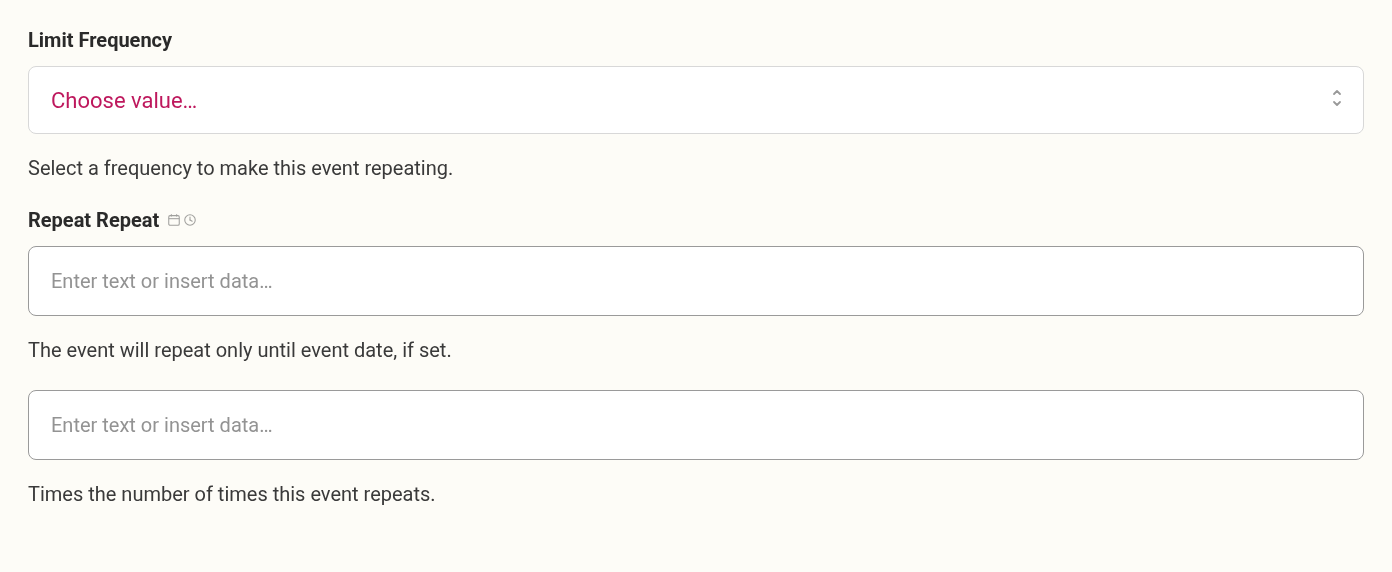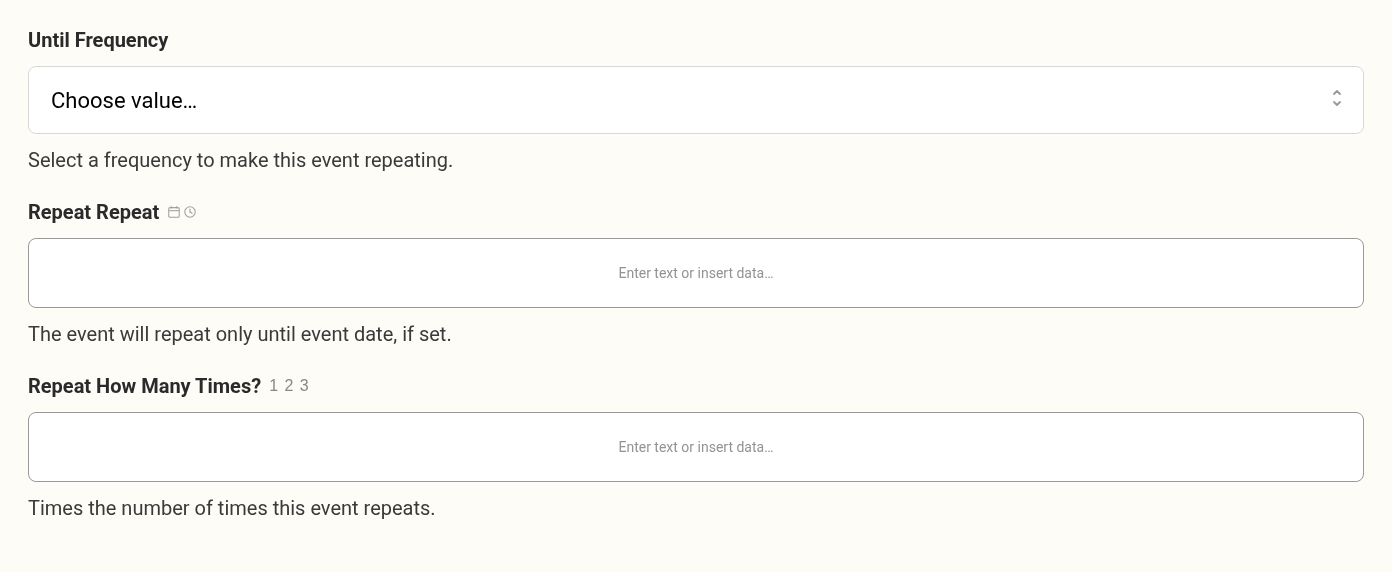--- a/index.html
+++ b/index.html
@@ -48,21 +48,21 @@
       position: relative;
       width: 100%;
     }
     .select-field {
       width: 100%;
       height: 68px;
       border: 1px solid #d8d8d8;
       border-radius: 8px;
       background: #fff;
       font-size: 22px;
-      color: #000000;
+      color: #be185d;
       padding: 0 48px 0 22px;
       cursor: pointer;
       display: flex;
       align-items: center;
       outline: none;
       font-family: inherit;
       text-align: left;
     }
     .select-caret {
       position: absolute;
@@ -70,43 +70,42 @@
       top: 50%;
       transform: translateY(-50%);
       pointer-events: none;
     }
     .text-input {
       width: 100%;
       height: 70px;
       border: 1px solid #9a9a9a;
       border-radius: 8px;
       background: #fff;
-      font-size: 14px;
+      font-size: 20px;
       color: #2a2a2a;
       padding: 0 22px;
       outline: none;
       font-family: inherit;
-      text-align: center;
     }
     .text-input::placeholder {
       color: #939393;
     }
     .help-text {
       font-size: 20px;
       color: #3a3a3a;
-      margin-top: 14px;
+      margin-top: 22px;
       font-weight: 400;
     }
   </style>
 </head>
 <body>
 
 <div class="field-group">
   <div class="field-label">
-    <span>Until Frequency</span>
+    <span>Limit Frequency</span>
   </div>
   <div class="select-wrapper">
     <button class="select-field">
       <span>Choose value…</span>
     </button>
     <span class="select-caret">
       <svg width="14" height="20" viewBox="0 0 14 20" fill="none">
         <path d="M4 6 L7 3 L10 6" stroke="#999" stroke-width="1.8" stroke-linecap="round" stroke-linejoin="round" fill="none"></path>
         <path d="M4 14 L7 17 L10 14" stroke="#999" stroke-width="1.8" stroke-linecap="round" stroke-linejoin="round" fill="none"></path>
       </svg>
@@ -130,19 +129,15 @@
         <line x1="8" y1="8" x2="8" y2="4.5" stroke="#555" stroke-width="1.2" stroke-linecap="round"></line>
         <line x1="8" y1="8" x2="10.5" y2="9.5" stroke="#555" stroke-width="1.2" stroke-linecap="round"></line>
       </svg>
     </span>
   </div>
   <input type="text" class="text-input" placeholder="Enter text or insert data…" style="">
   <div class="help-text">The event will repeat only until event date, if set.</div>
 </div>
 
 <div class="field-group">
-  <div class="field-label">
-    <span>Repeat How Many Times?</span>
-    <span class="hint-123">1 2 3</span>
-  </div>
   <input type="text" class="text-input" placeholder="Enter text or insert data…" style="">
   <div class="help-text">Times the number of times this event repeats.</div>
 </div>
 
 </body></html>

